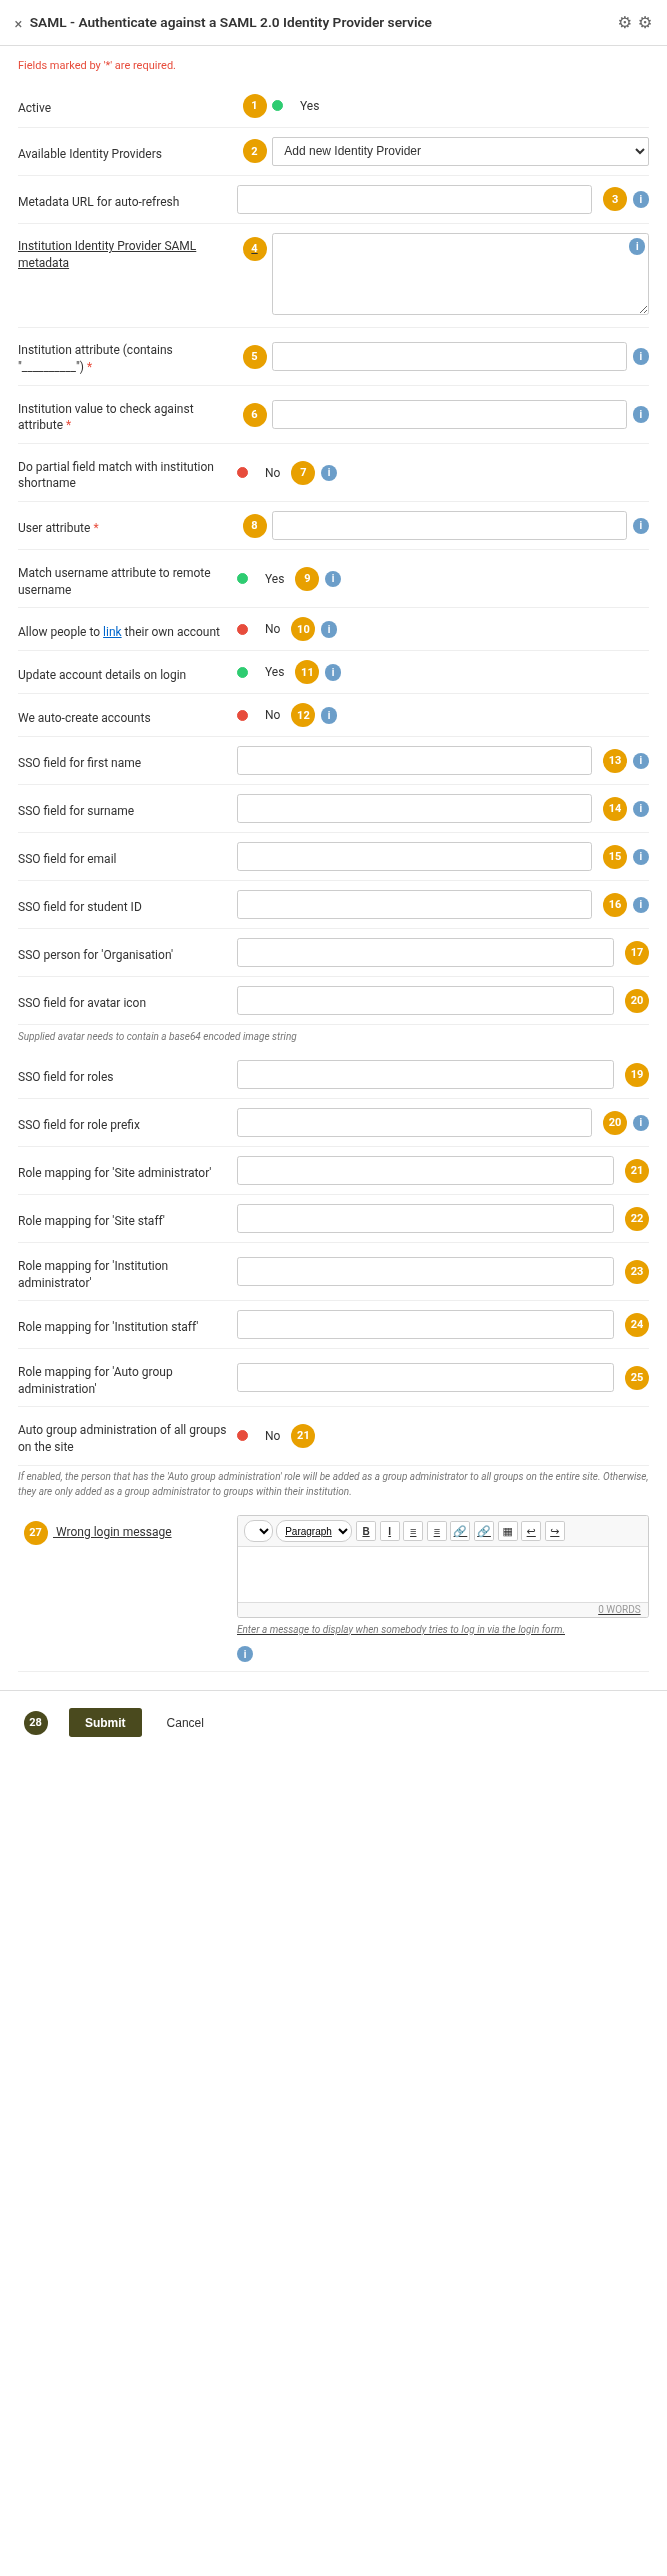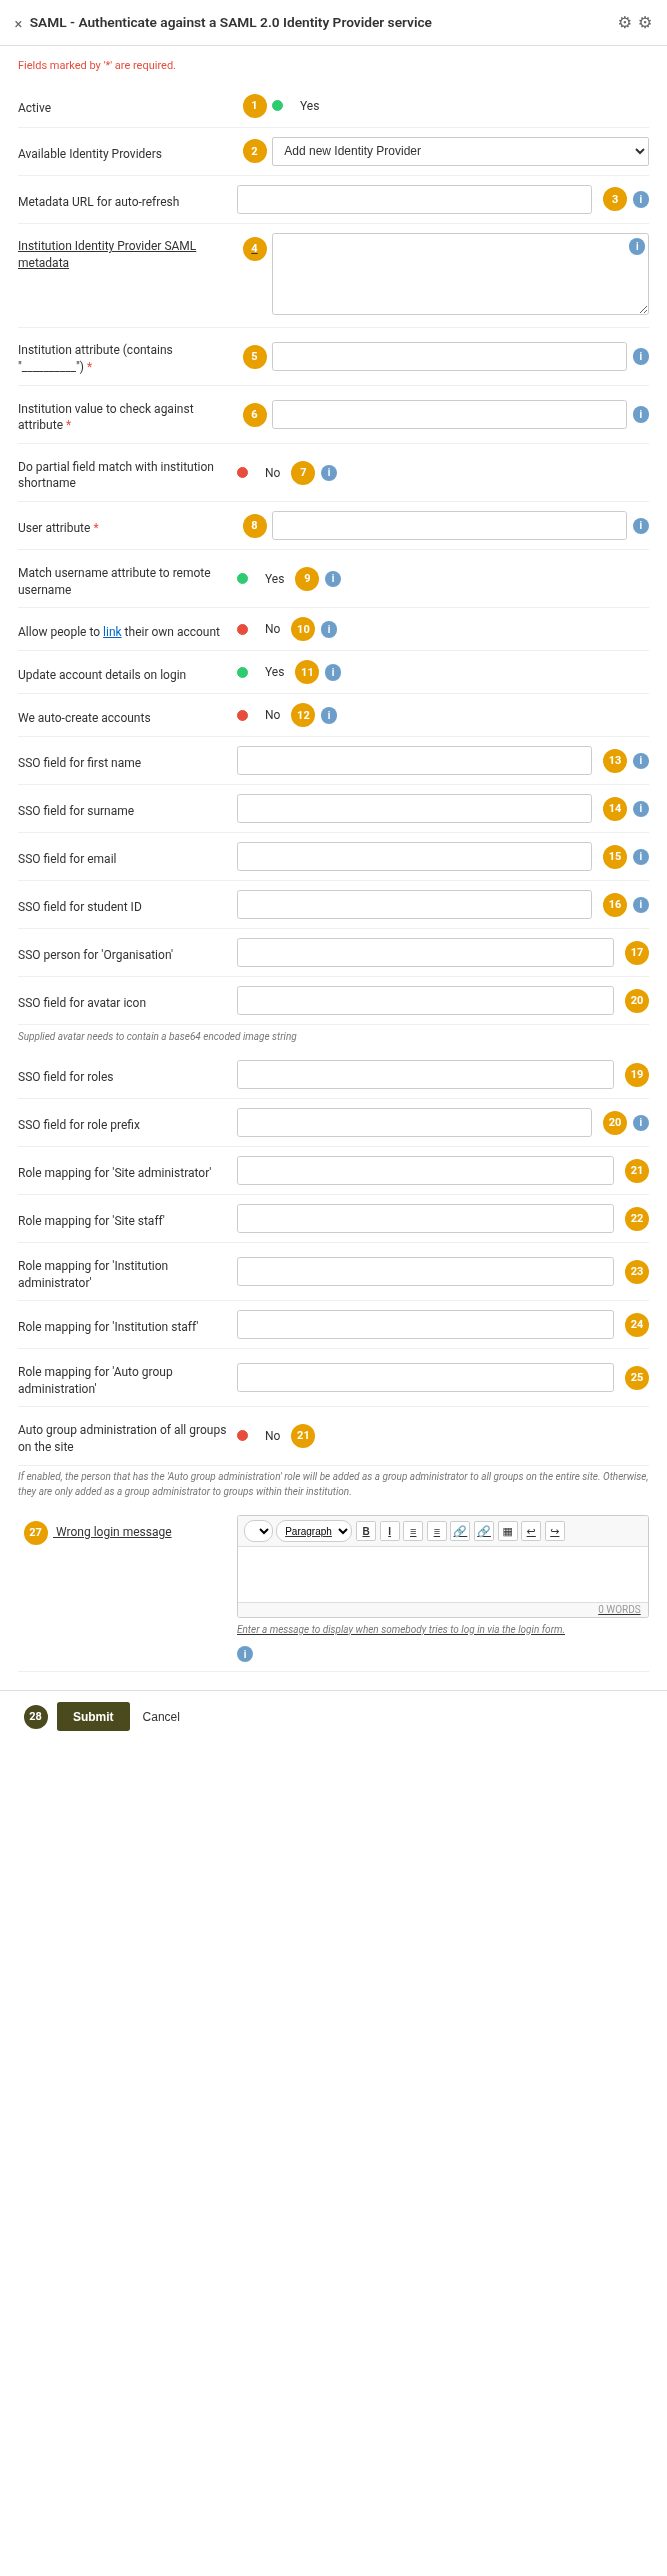--- a/index.html
+++ b/index.html
@@ -224,24 +224,24 @@
     .rich-editor-footer {
       padding: 1.8px 7.3px;
       background: #f8f8f8;
       border-top: 0.9px solid #ddd;
       font-size: 10px;
       color: #999;
       text-align: right;
     }
     .submit-bar {
       background: #fff;
-      padding: 11px 18px;
+      padding: 17px 18px;
       border-top: 0.9px solid #ddd;
       display: flex;
-      gap: 9px;
+      gap: 21px;
       align-items: center;
     }
     .btn-submit {
       background: #4a4a1e;
       color: #fff;
       border: none;
       border-radius: 2.7px;
       padding: 7.3px 16.4px;
       font-size: 12px;
       font-weight: 600;

